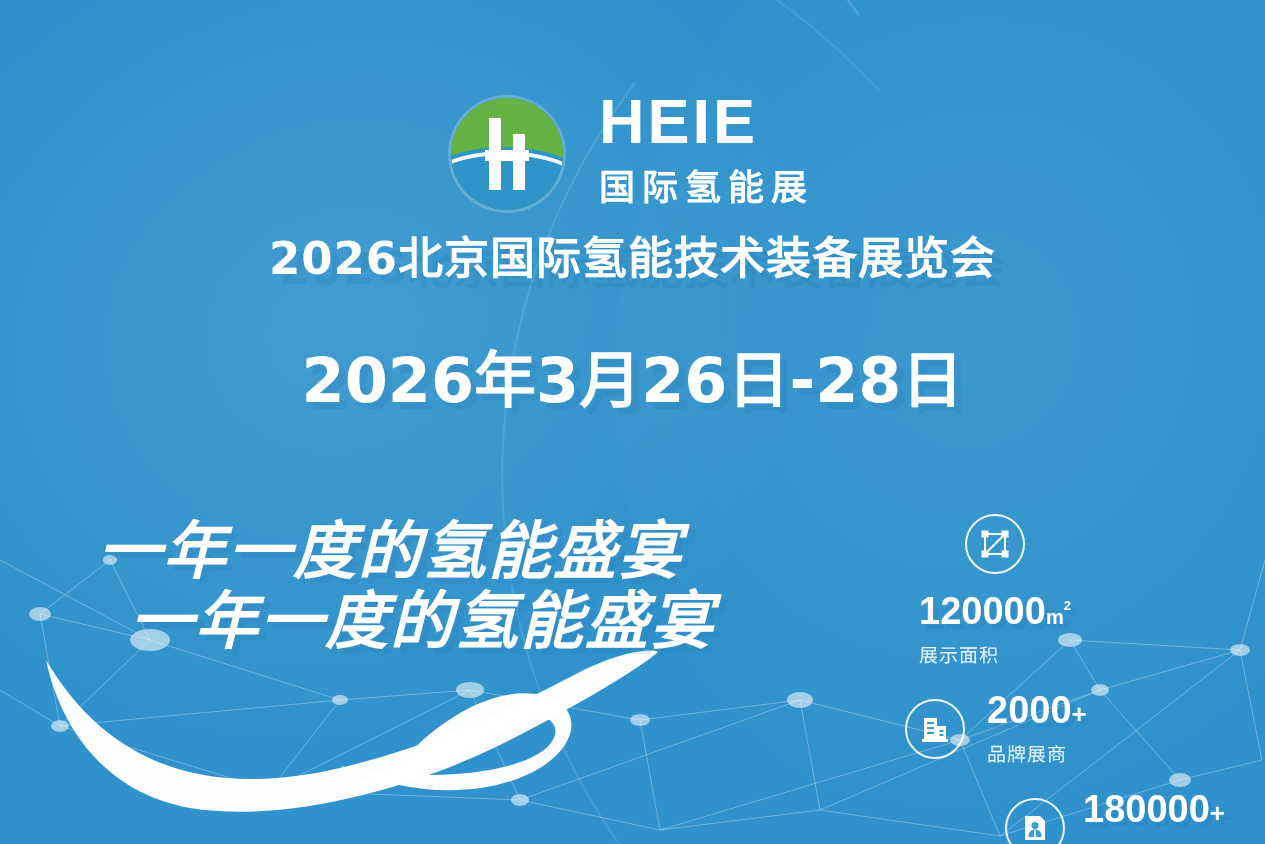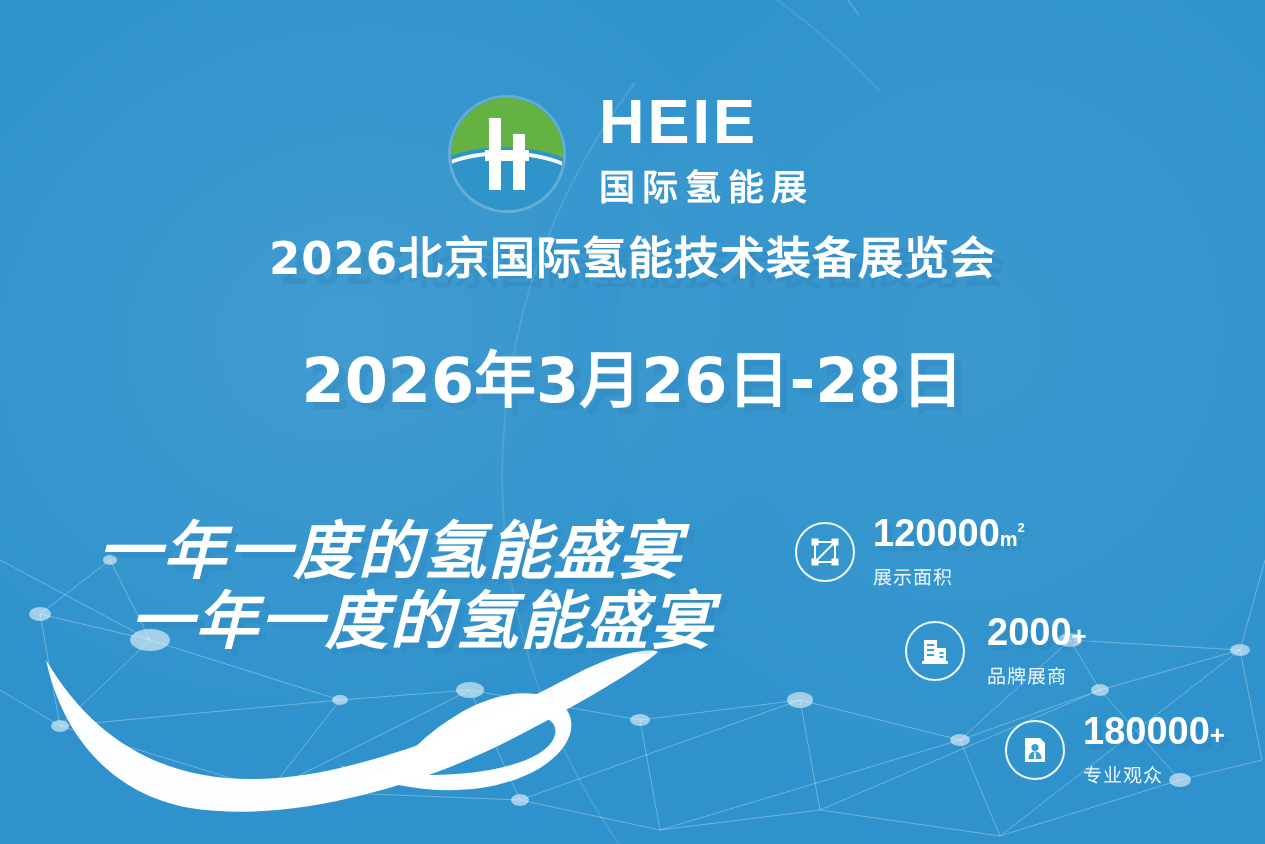--- a/index.html
+++ b/index.html
@@ -64,21 +64,21 @@
      font-family:"DejaVu Sans","Liberation Sans",sans-serif;
      letter-spacing:2px;line-height:1.02;white-space:nowrap;
      text-shadow:6px 6px 0 rgba(30,110,160,0.13);}
   .slogan-l1{font-size:63px;}
   .slogan-l2{font-size:63px;margin-top:6px;margin-left:32px;}
   .ribbon{position:absolute;left:40px;top:648px;width:620px;height:180px;pointer-events:none;}
 
   
   .stats{position:absolute;right:70px;top:514px;width:400px;}
   .stat{display:flex;align-items:center;gap:18px;margin-bottom:24px;}
-  .stat-1{margin-left:0px;}
+  .stat-1{margin-left:0px;flex-direction:column;}
   .stat-2{margin-left:110px;gap:22px;}
   .stat-3{margin-left:210px;}
   .stat-ico{width:56px;height:56px;border-radius:50%;border:2px solid rgba(255,255,255,0.92);
     display:flex;align-items:center;justify-content:center;flex:0 0 auto;}
   .stat-txt{display:flex;flex-direction:column;}
   .stat-num{color:#fff;font-weight:bold;font-size:38px;line-height:1;letter-spacing:0px;
     font-family:"Liberation Sans","DejaVu Sans",sans-serif;
     text-shadow:5px 5px 0 rgba(25,100,150,0.12);}
   .stat-num .unit{font-size:20px;font-weight:bold;}
   .stat-num .sup{font-size:13px;vertical-align:super;}

